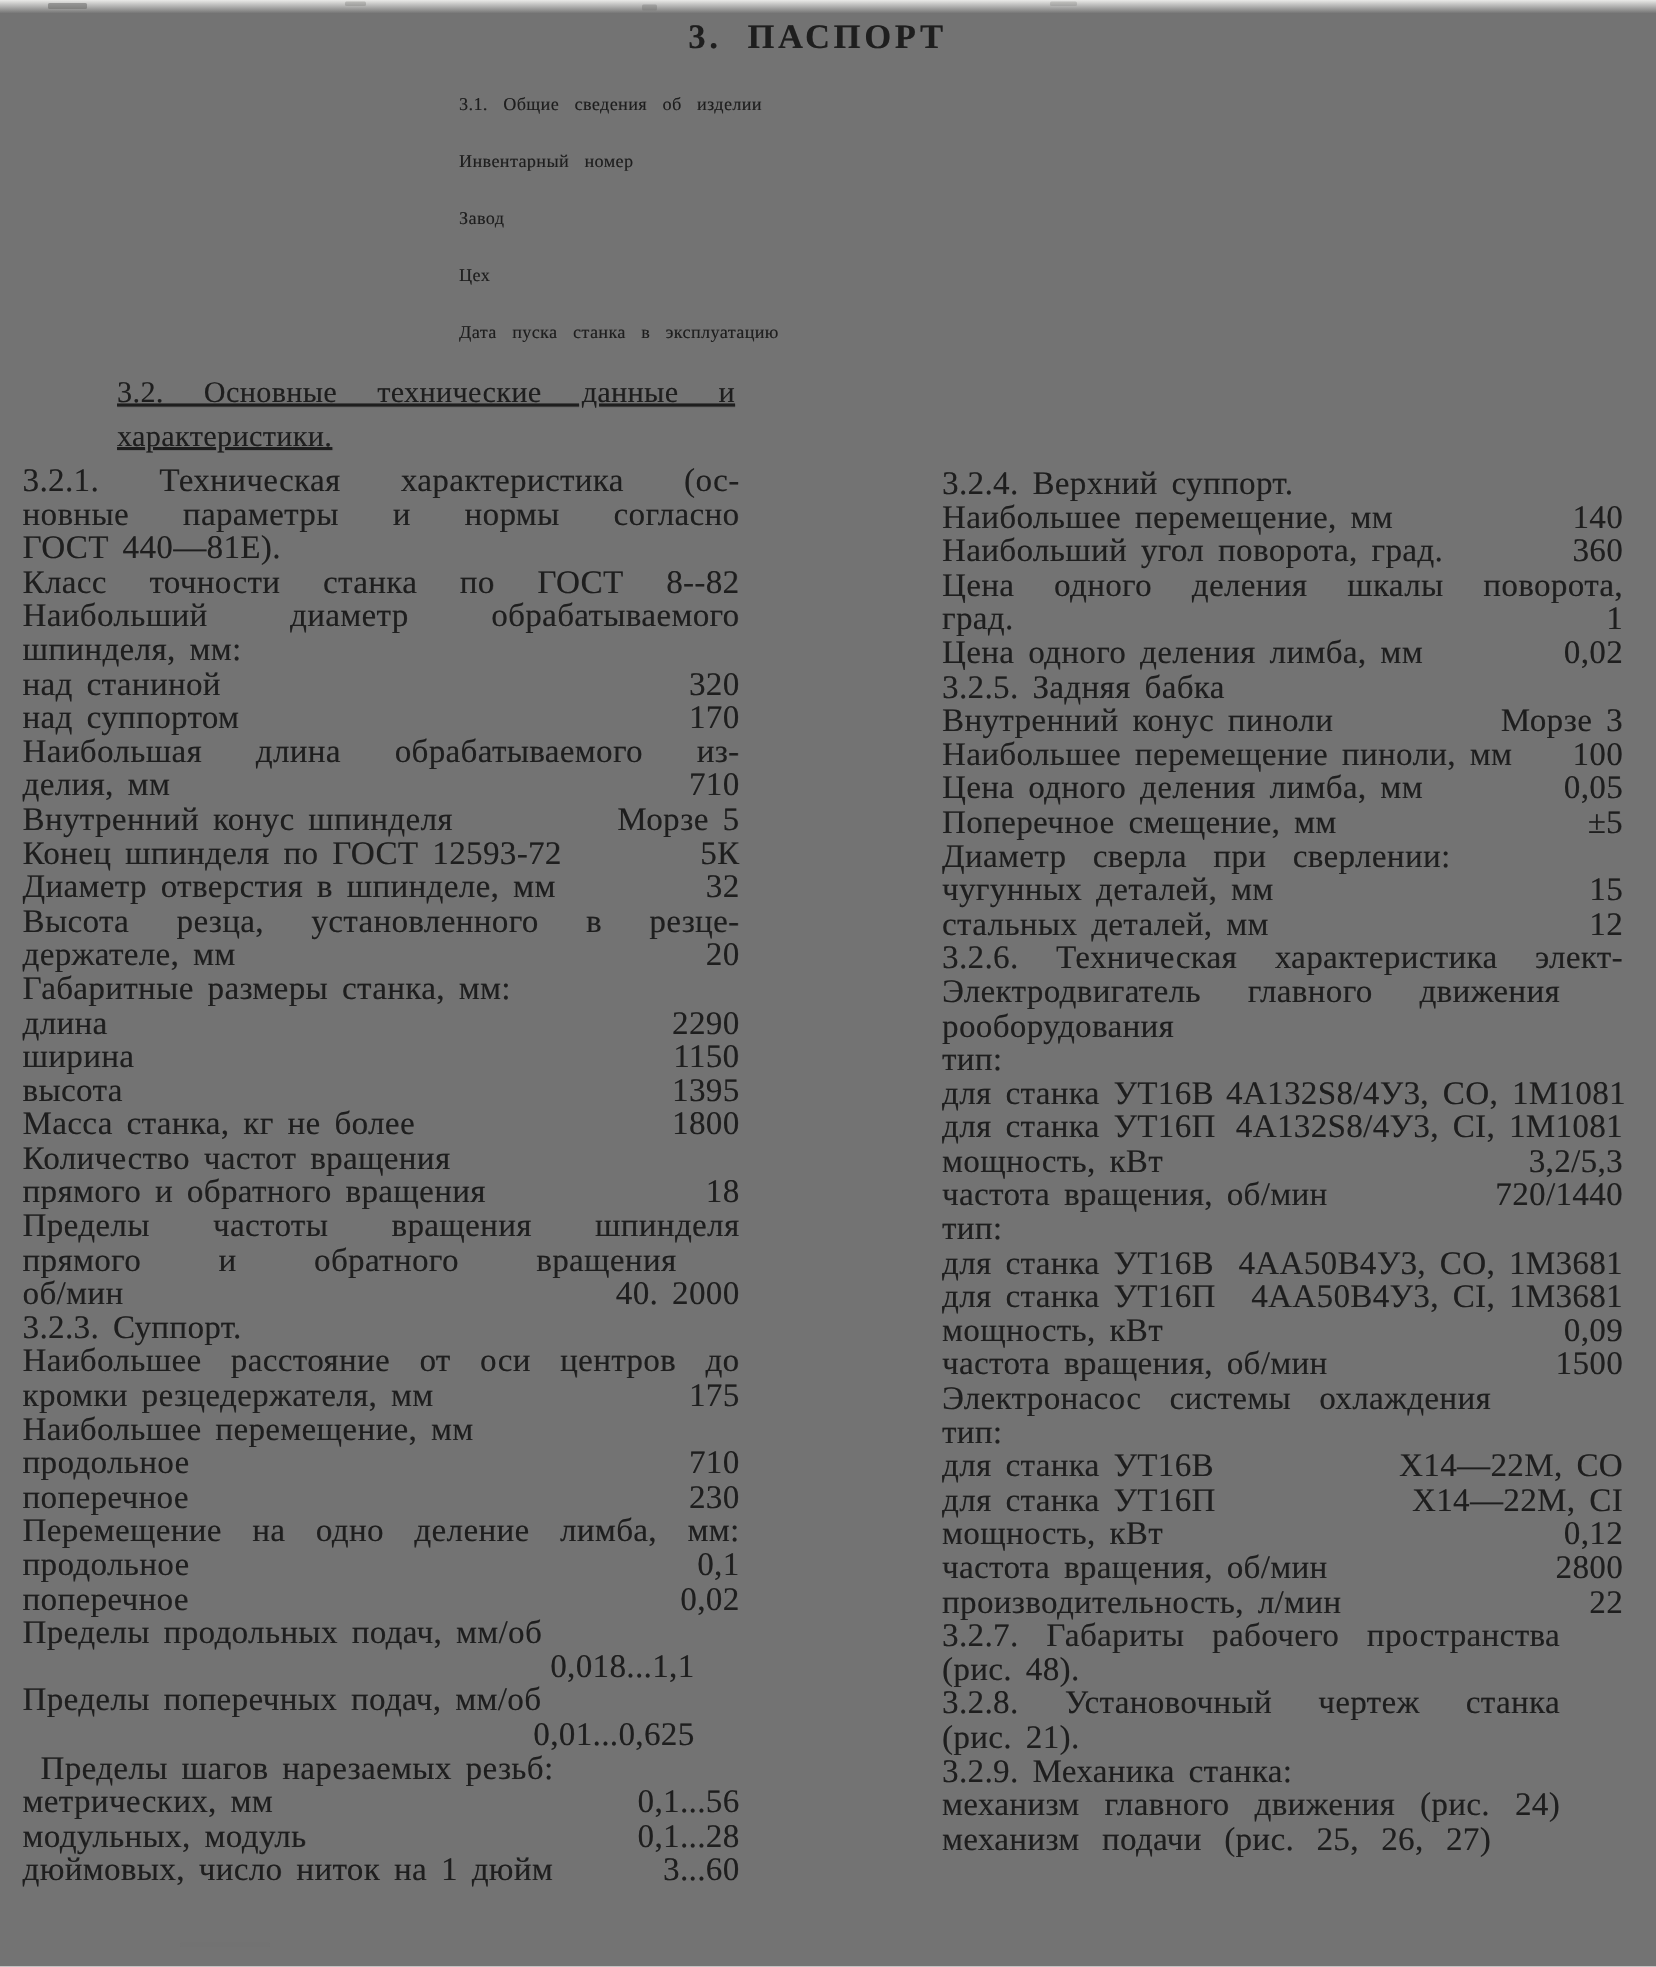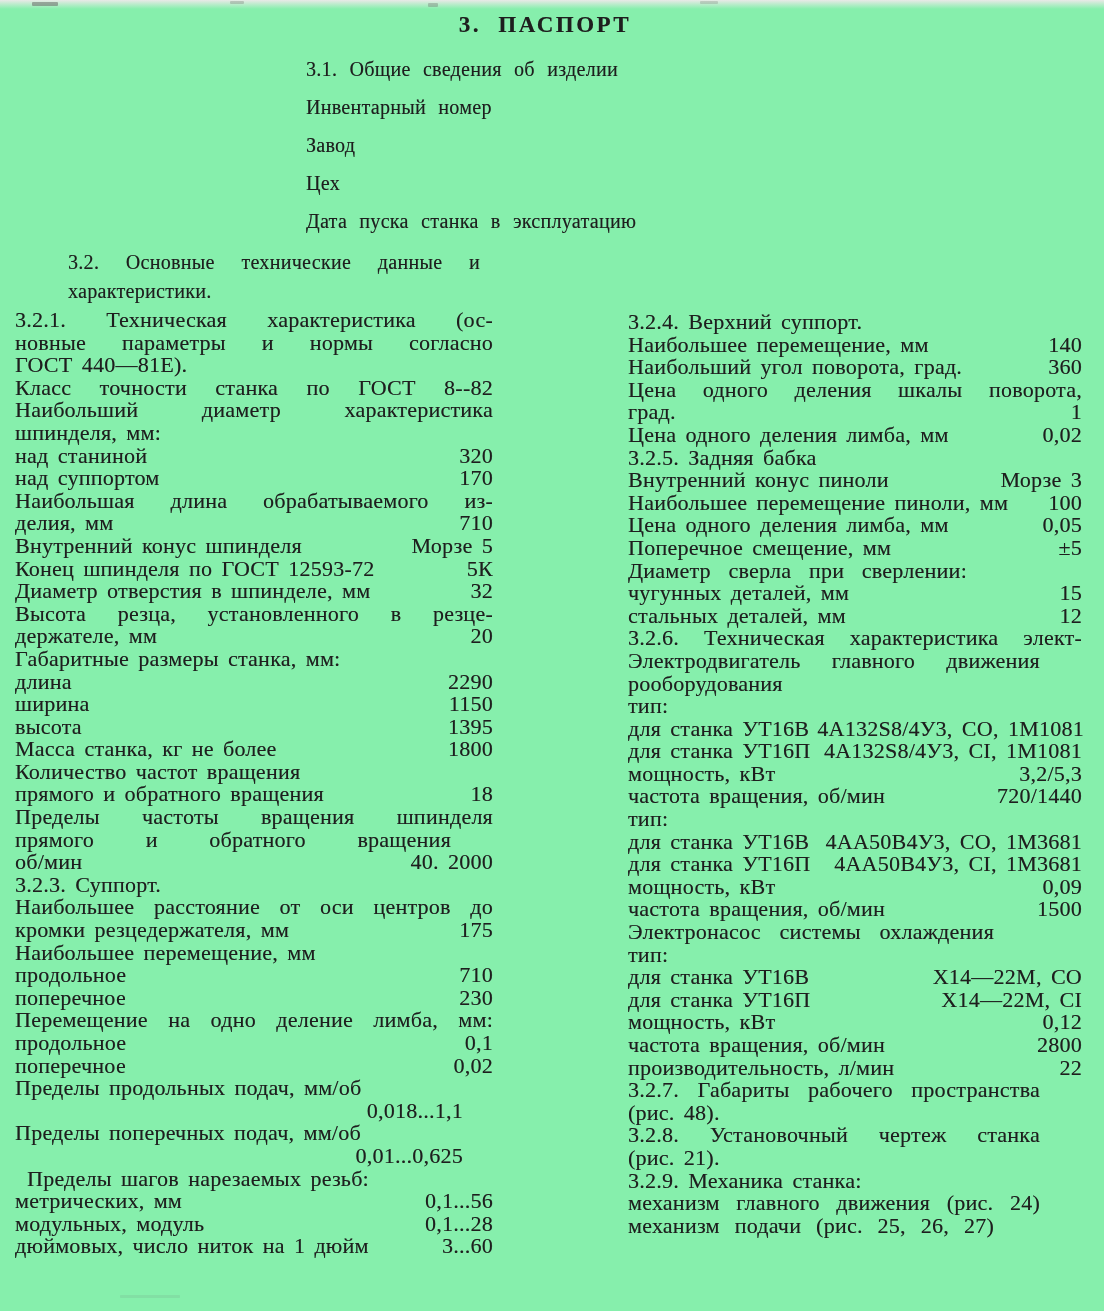--- a/index.html
+++ b/index.html
@@ -1,43 +1,43 @@
 <!DOCTYPE html>
 <html lang="ru"><head>
 <meta charset="utf-8">
 <style>
   html,body{margin:0;padding:0;background:#ffffff;}
   .page{
     position:relative;
     width:1104px;height:1311px;
-    background:#86efac;
+    background:#737373;
     overflow:hidden;
     font-family:"Liberation Serif","DejaVu Serif",serif;
     color:#1e1e1e;
     text-shadow:0.2px 0.2px 0.35px rgba(25,25,25,0.45);
   }
   .scan-edge{
     position:absolute;top:0;left:0;right:0;height:9px;
     background:linear-gradient(to bottom,#e9e9e7,rgba(255,255,255,0));
   }
   .speck{position:absolute;background:#6a6a68;opacity:.55;border-radius:1px;}
   .title{
     position:absolute;top:12px;left:0;right:14px;
     margin:0;text-align:center;
     font-size:23px;font-weight:600;letter-spacing:2.5px;word-spacing:9px;
   }
   .general{
     position:absolute;left:306px;top:50px;width:480px;
-    font-size:20px;line-height:38px;
+    font-size:12px;line-height:38px;
     word-spacing:7px;letter-spacing:.3px;
   }
   .s32{
-    position:absolute;left:68px;top:248px;width:412px;
+    position:absolute;left:78px;top:248px;width:412px;
     font-size:20px;line-height:29px;
-    word-spacing:6px;letter-spacing:.3px;
+    word-spacing:6px;letter-spacing:.3px;text-decoration:underline;
   }
   .s32 .jline{text-align:justify;text-align-last:justify;text-justify:inter-word;}
   .col{
     position:absolute;
     font-size:22px;letter-spacing:.25px;word-spacing:3.5px;
   }
   .col.left{left:15px;top:309px;width:478px;}
   .col.right{left:628px;top:311px;width:454px;}
   .line{
     display:flex;justify-content:space-between;align-items:baseline;
@@ -80,21 +80,21 @@
     <div>характеристики.</div>
   </div>
 
   <div class="col left" id="col-left">
       <div class="line j"><span class="lbl">3.2.1. Техническая характеристика (ос-</span></div>
       <div class="line j"><span class="lbl">новные параметры и нормы согласно</span></div>
       <div class="line">
         <span class="lbl">ГОСТ 440—81Е).</span>
       </div>
       <div class="line j"><span class="lbl">Класс точности станка по ГОСТ 8--82</span></div>
-      <div class="line j"><span class="lbl">Наибольший диаметр характеристика</span></div>
+      <div class="line j"><span class="lbl">Наибольший диаметр обрабатываемого</span></div>
       <div class="line">
         <span class="lbl">шпинделя, мм:</span>
       </div>
       <div class="line">
         <span class="lbl">над станиной</span>
         <span class="val">320</span>
       </div>
       <div class="line">
         <span class="lbl">над суппортом</span>
         <span class="val">170</span>

